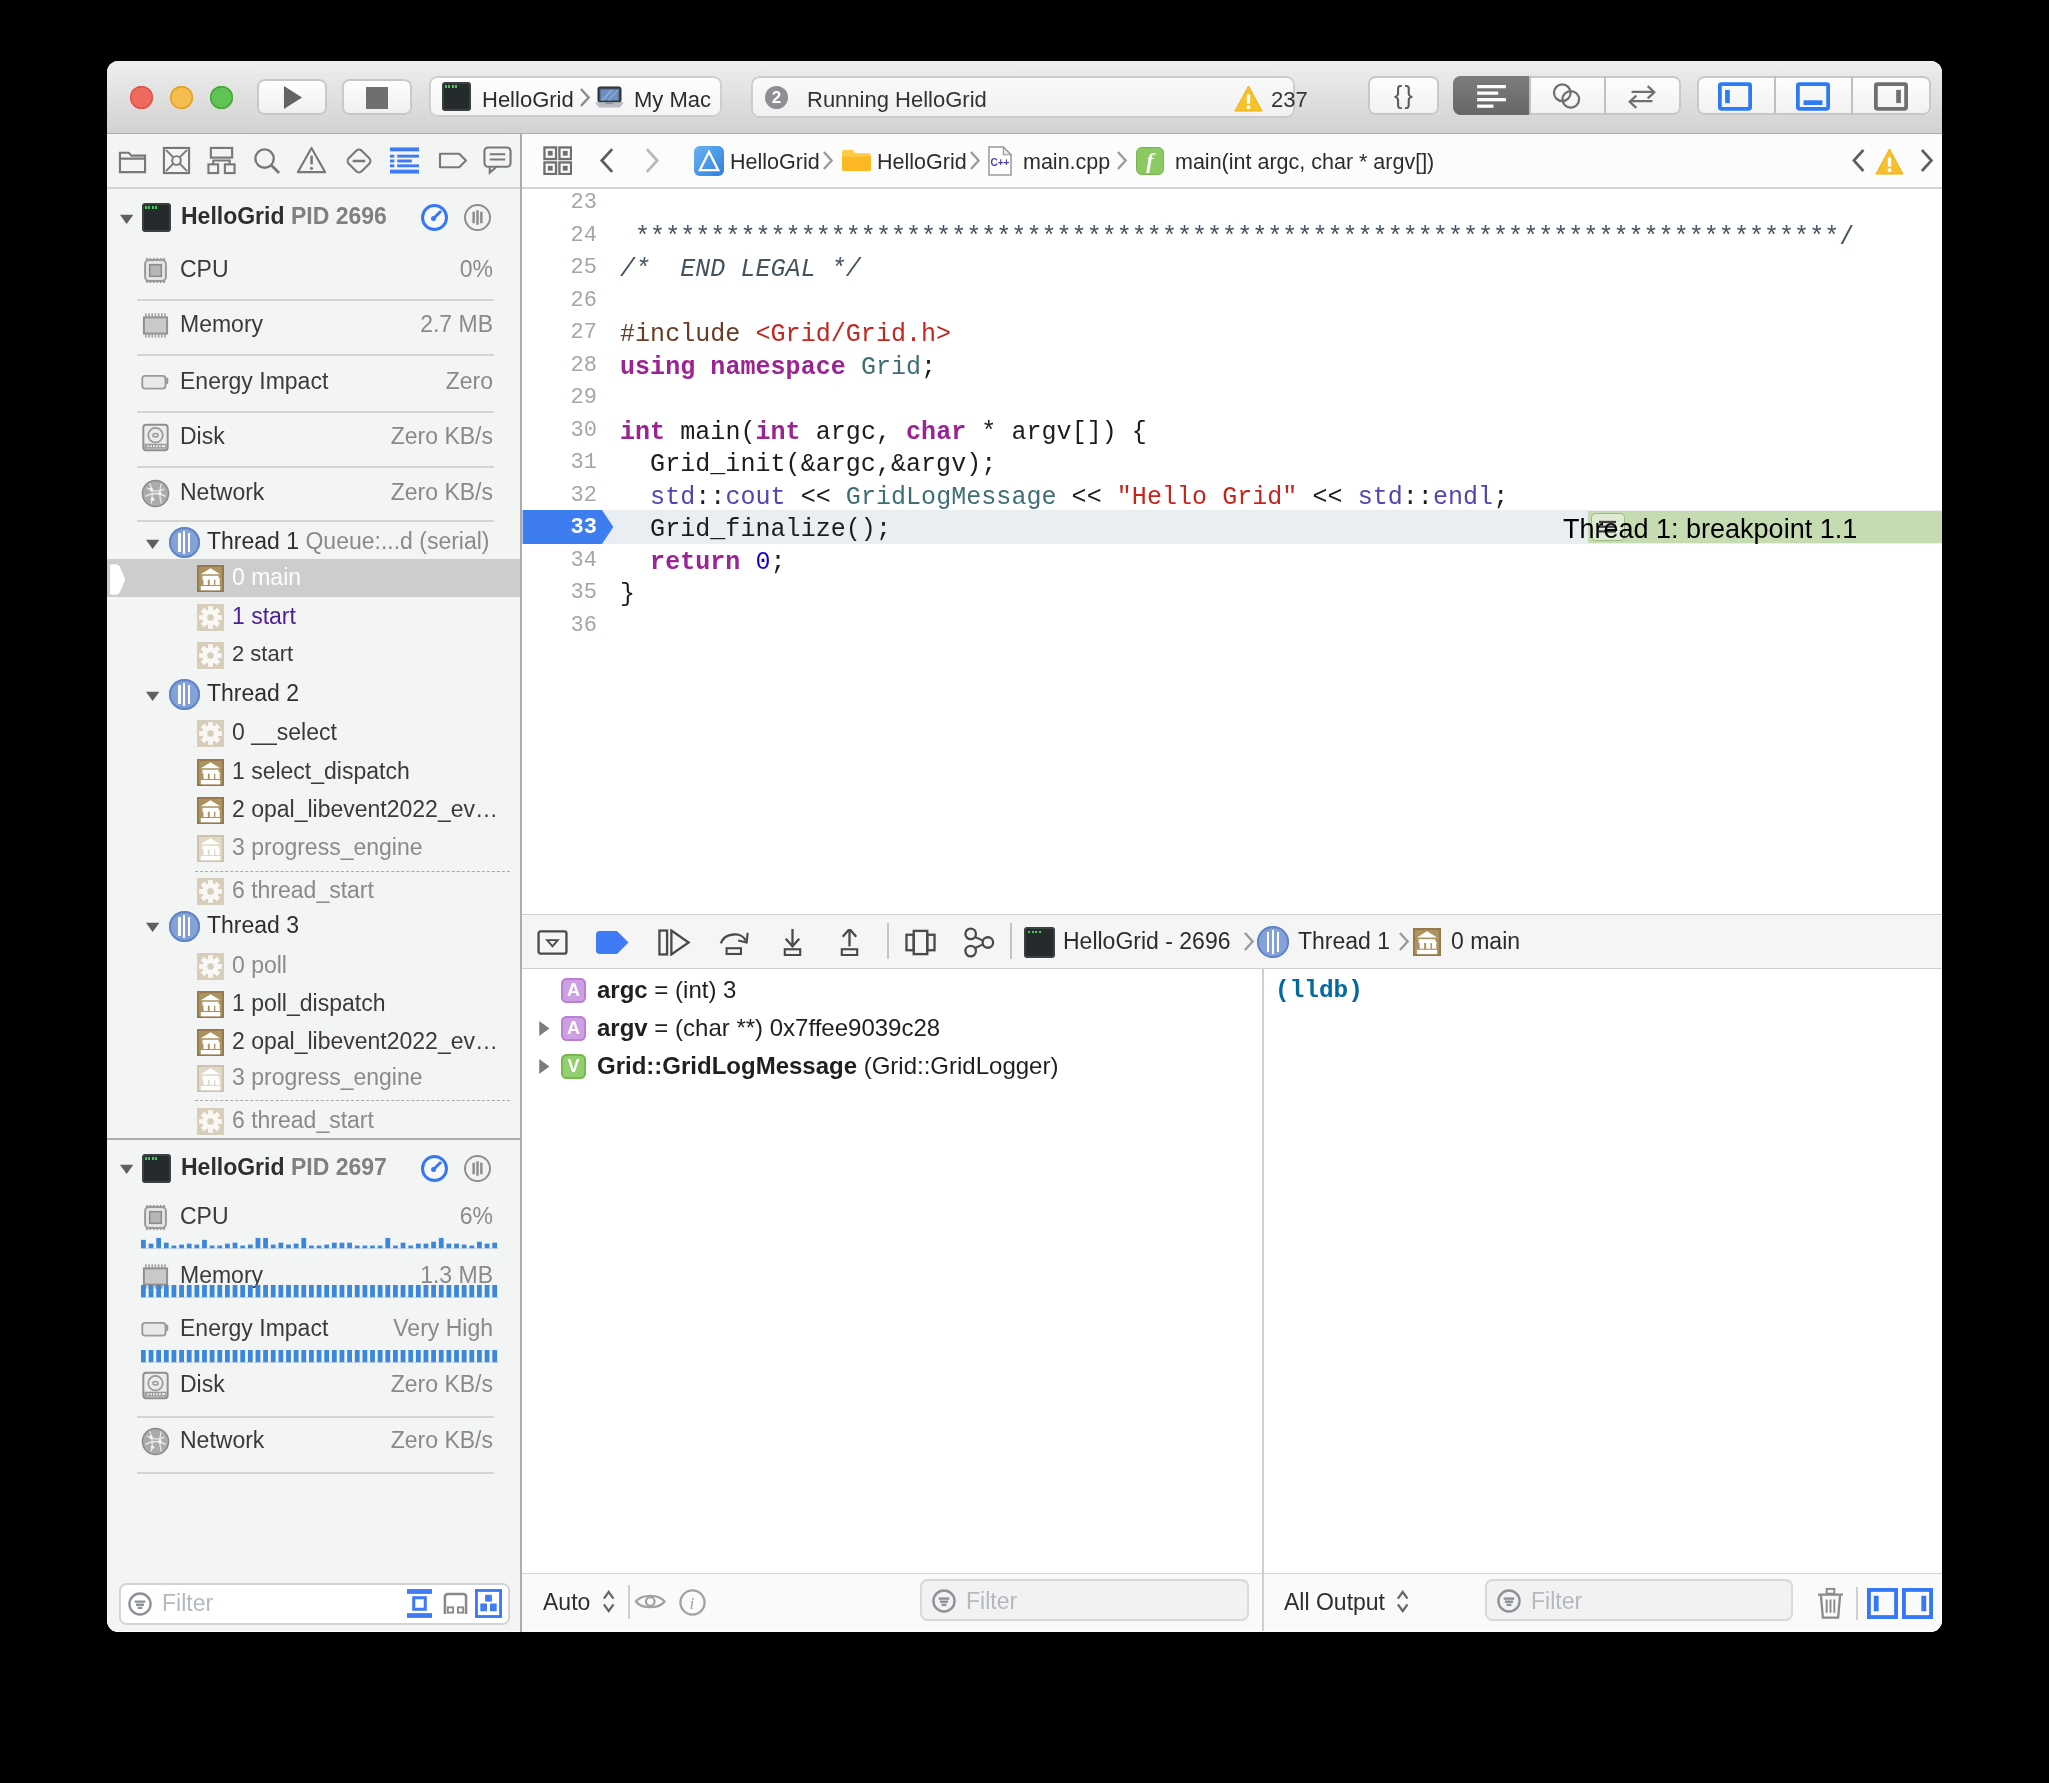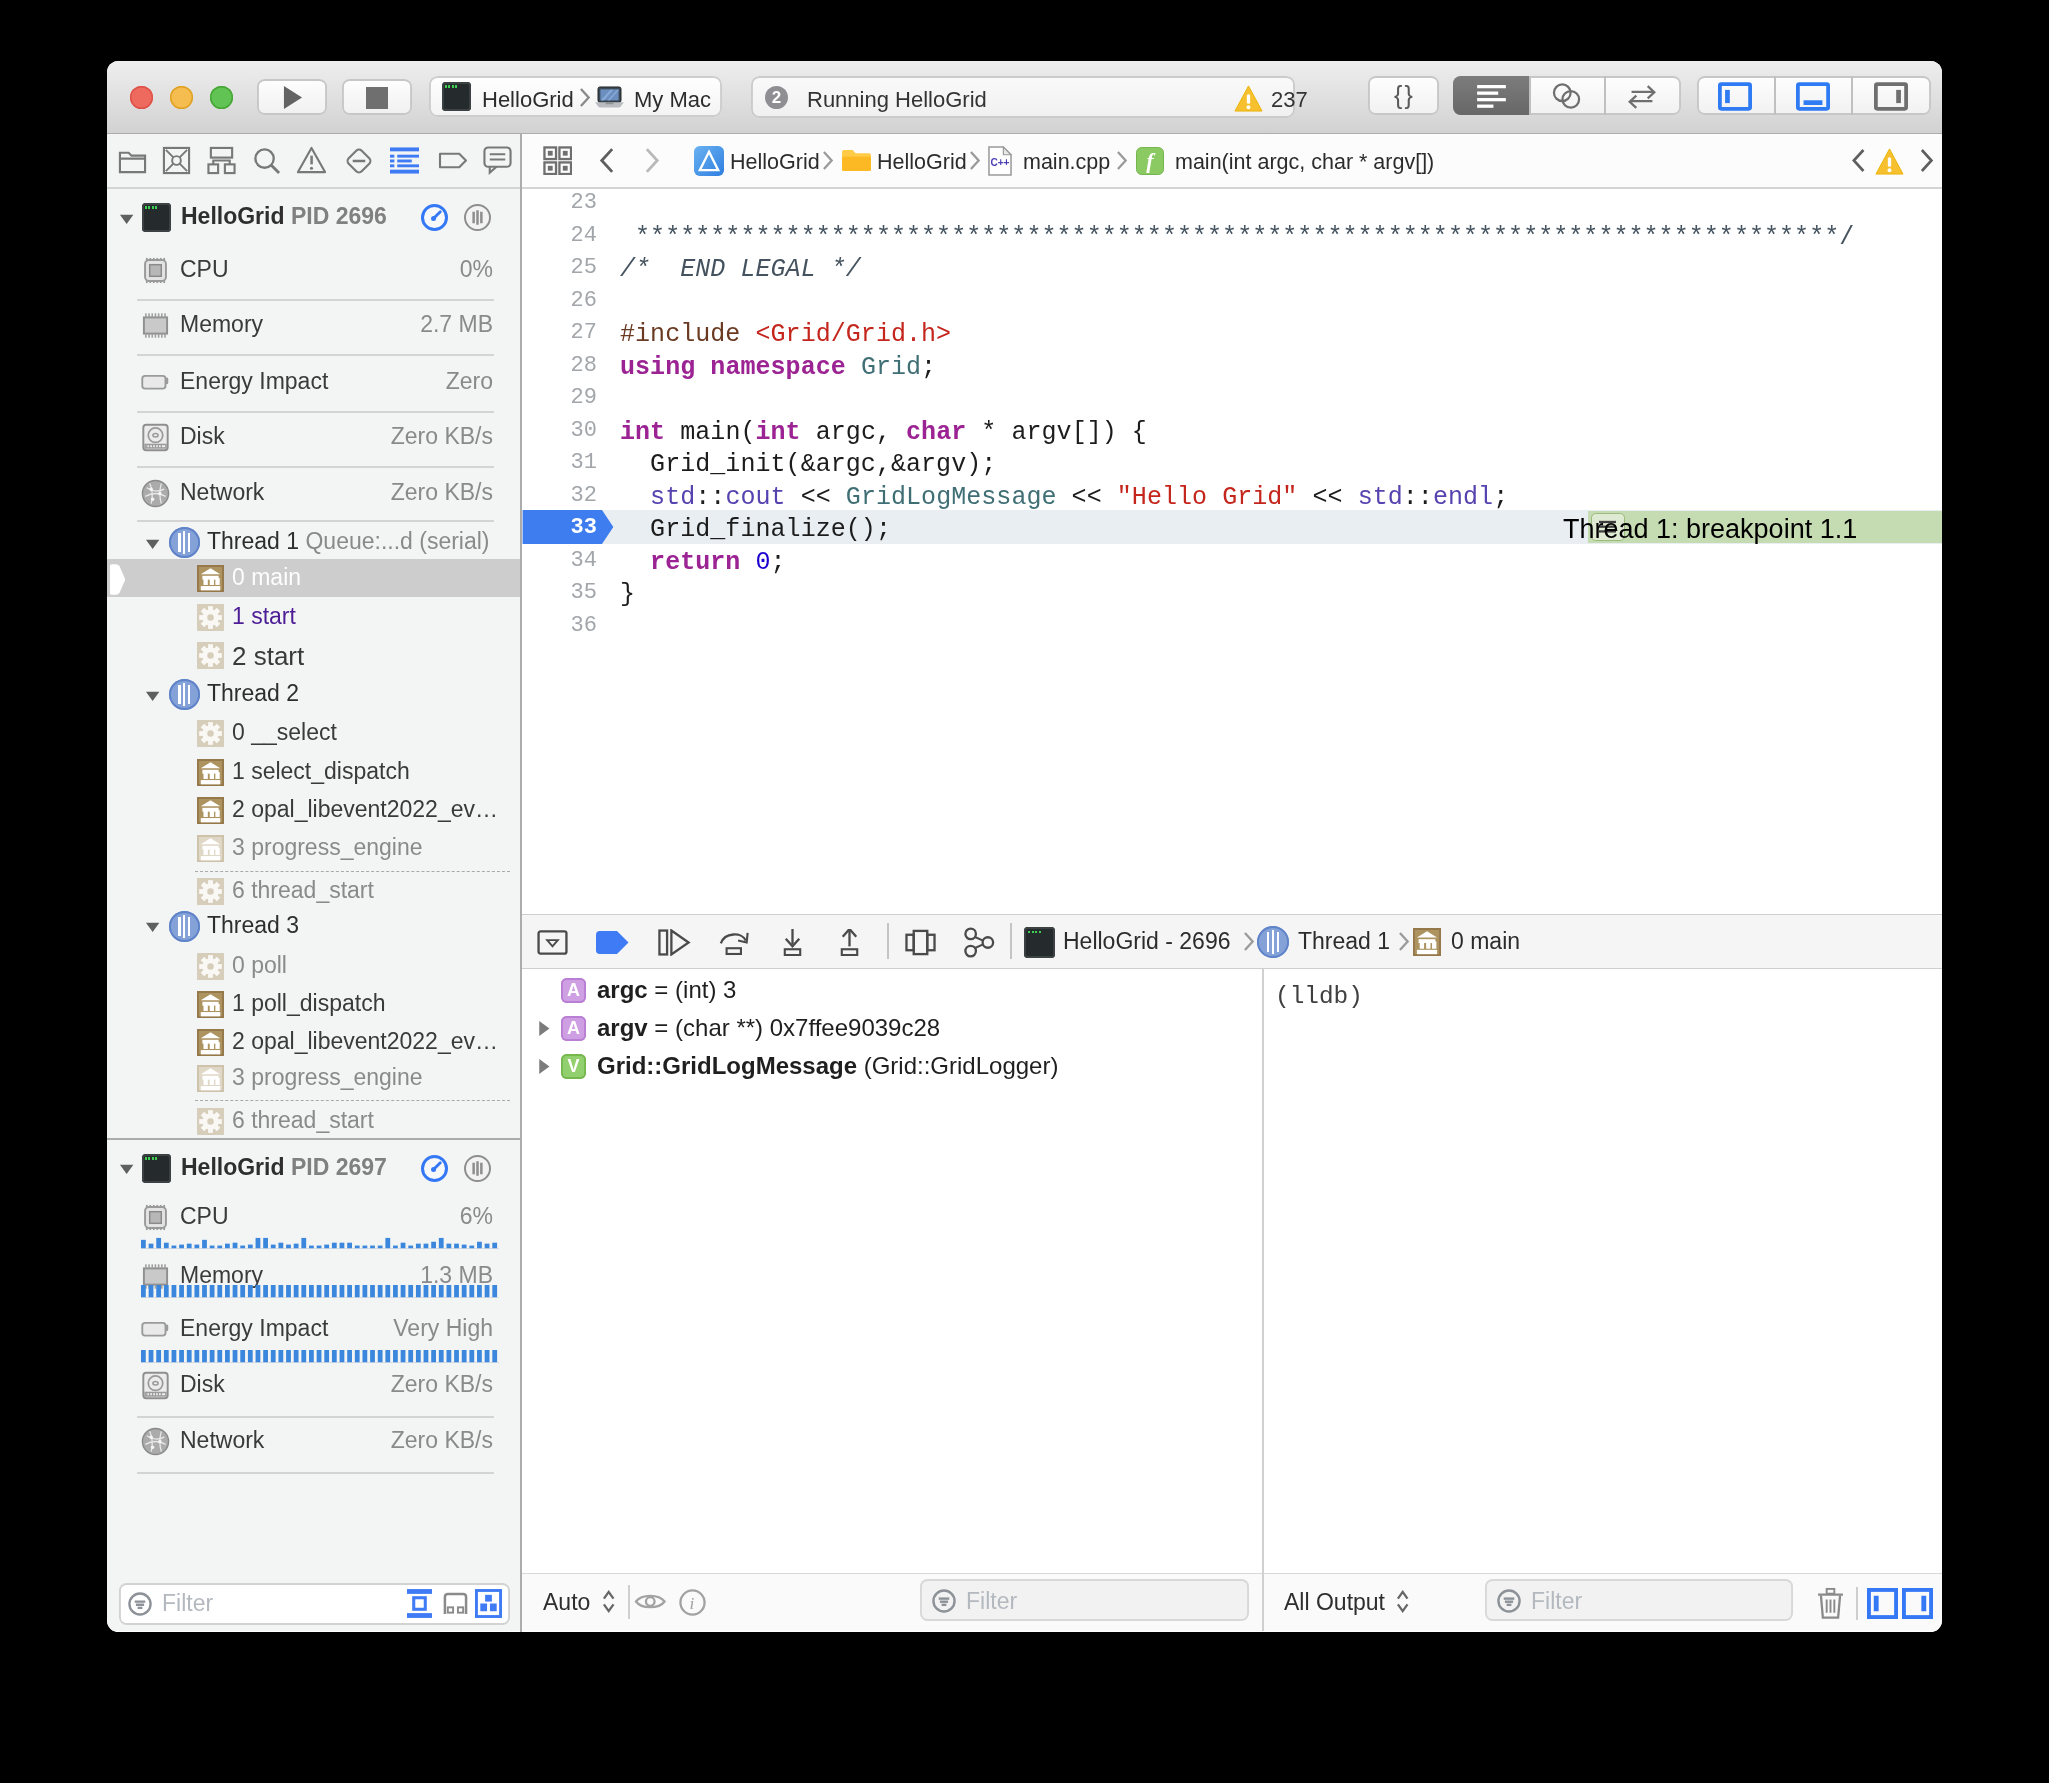--- a/index.html
+++ b/index.html
@@ -332,21 +332,21 @@
           <rect x="11.5" y="2.24" width="5" height="5.6000000000000005" transform="rotate(45 14.0 14.0)"></rect>
           <rect x="11.5" y="2.24" width="5" height="5.6000000000000005" transform="rotate(90 14.0 14.0)"></rect>
           <rect x="11.5" y="2.24" width="5" height="5.6000000000000005" transform="rotate(135 14.0 14.0)"></rect>
           <rect x="11.5" y="2.24" width="5" height="5.6000000000000005" transform="rotate(180 14.0 14.0)"></rect>
           <rect x="11.5" y="2.24" width="5" height="5.6000000000000005" transform="rotate(225 14.0 14.0)"></rect>
           <rect x="11.5" y="2.24" width="5" height="5.6000000000000005" transform="rotate(270 14.0 14.0)"></rect>
           <rect x="11.5" y="2.24" width="5" height="5.6000000000000005" transform="rotate(315 14.0 14.0)"></rect>
         </g>
         <circle cx="14.0" cy="14.0" r="3.36" fill="#d7cdbb"></circle>
       </svg></div>
-    <div class="ab" style="left:125px;top:580px;font-size:26px;color:#3a3a3a;">2 start</div>
+    <div class="ab" style="left:125px;top:580px;font-size:22px;color:#3a3a3a;">2 start</div>
     <svg style="position:absolute;left:38px;top:627px" width="15.3" height="15.3" viewBox="0 0 16 16">
       <path d="M1 4.0 L15 4.0 L8.0 13.6 Z" fill="#5f5f5f"></path>
     </svg>
     <div class="ab" style="left:62px;top:618px;width:31px;height:31px;border-radius:50%;background:#84a2d8;box-shadow:inset 0 0 0 1.9px #5f83c8;">
 <div class="ab" style="left:9.2px;top:5.5px;width:2.4px;height:19.6px;background:#fff"></div>
 <div class="ab" style="left:14px;top:3.7px;width:2.4px;height:23px;background:#fff"></div>
 <div class="ab" style="left:19px;top:5.5px;width:2.4px;height:19.6px;background:#fff"></div>
     </div>
     <div class="ab" style="left:100px;top:619px;font-size:23px;"><span style="color:#2e2e2e">Thread 2</span></div>
     <div class="ab" style="left:90px;top:659px;width:27px;height:27px;background:#d7cdbb;">
@@ -868,21 +868,21 @@
       <path d="M4.5 1 L15.299999999999999 9.0 L4.5 17 Z" fill="#7c7c7c"></path>
     </svg>
     <div class="ab" style="left:454px;top:955px;width:25px;height:25px;border-radius:5.7px;background:#cf9fe3;box-shadow:inset 0 0 0 1.9px #b97fd4;color:#fff;font-size:18px;font-weight:bold;text-align:center;line-height:25px;">A</div>
     <div class="ab" style="left:490px;top:953px;font-size:24px;color:#1f1f1f;"><b>argv</b> = (char **) 0x7ffee9039c28</div>
     <svg style="position:absolute;left:428px;top:997px" width="17" height="17" viewBox="0 0 18 18">
       <path d="M4.5 1 L15.299999999999999 9.0 L4.5 17 Z" fill="#7c7c7c"></path>
     </svg>
     <div class="ab" style="left:454px;top:993px;width:25px;height:25px;border-radius:5.7px;background:#92cf6f;box-shadow:inset 0 0 0 1.9px #76b84e;color:#fff;font-size:18px;font-weight:bold;text-align:center;line-height:25px;">V</div>
     <div class="ab" style="left:490px;top:991px;font-size:24px;color:#1f1f1f;"><b>Grid::GridLogMessage</b> (Grid::GridLogger)</div>
 <div class="ab" style="left:1155px;top:908px;width:1.9px;height:662px;background:#d0d0d0;"></div>
-<div class="ab mono" style="left:1168px;top:916px;font-size:24.4px;font-weight:normal;color:#404040;margin-top:6px;">(lldb)&nbsp;</div>
+<div class="ab mono" style="left:1168px;top:916px;font-size:24.4px;font-weight:bold;color:#0369a1;">(lldb)&nbsp;</div>
 <div class="ab" style="left:415px;top:1512px;width:1420px;height:58px;background:#fafafa;border-top:1.9px solid #d8d8d8;box-sizing:border-box;"></div>
 <div class="ab" style="left:1155px;top:1512px;width:1.9px;height:58px;background:#d0d0d0;"></div>
 <div class="ab" style="left:436px;top:1528px;font-size:23px;color:#2e2e2e;">Auto</div>
     <svg style="position:absolute;left:495px;top:1528px" width="13.4" height="25" viewBox="0 0 14 26">
       <path d="M2 10 L7 3 L12 10" fill="none" stroke="#666" stroke-width="2.4"></path>
       <path d="M2 16 L7 23 L12 16" fill="none" stroke="#666" stroke-width="2.4"></path>
     </svg>
     <div class="ab" style="left:521px;top:1524px;width:1.9px;height:34px;background:#cfcfcf;"></div>
     <svg style="position:absolute;left:527px;top:1530px" width="32.5" height="21" viewBox="0 0 34 22">
       <path d="M2 11 C8 3 26 3 32 11 C26 19 8 19 2 11 Z" fill="none" stroke="#a2a2a2" stroke-width="2.4"></path>

